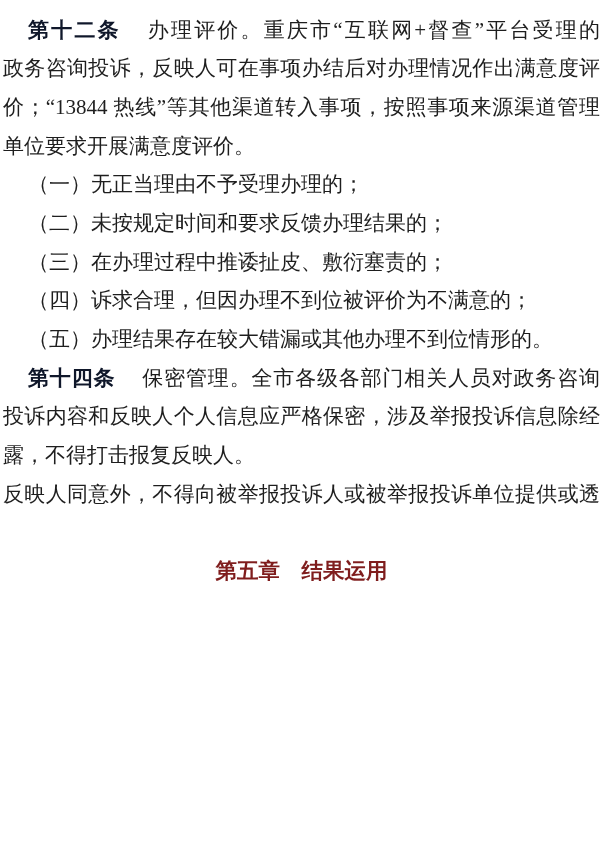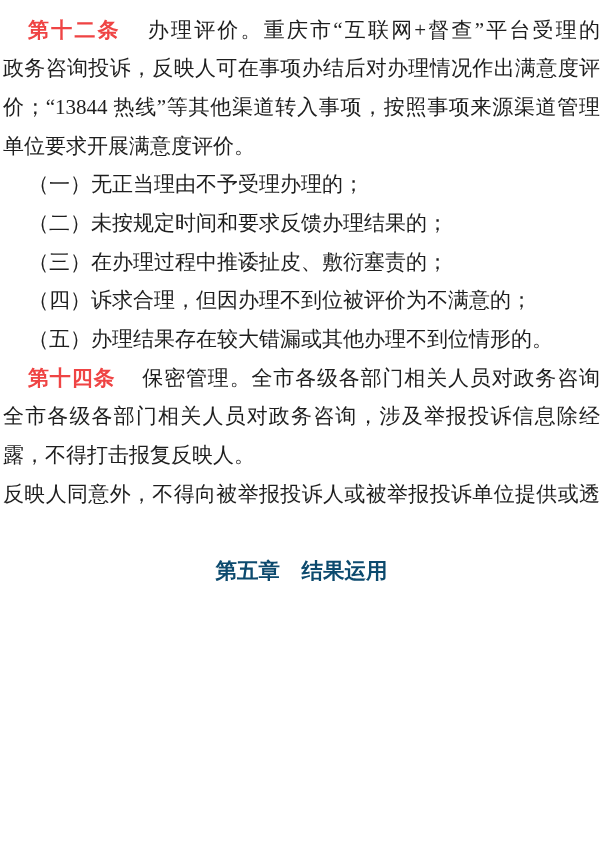--- a/index.html
+++ b/index.html
@@ -23,30 +23,30 @@
   .line {
     line-height: 38.68px;
     text-align: justify;
     text-justify: inter-ideograph;
     white-space: nowrap;
   }
   .line.fill { text-align-last: justify; white-space: normal; }
   .line.first { text-indent: 25px; }
   .lead {
     font-weight: 700;
-    color: #ef4444;
+    color: #0f172a;
     font-family: "Liberation Sans", "DejaVu Sans", sans-serif;
     margin-right: 27px;
   }
   .chapter {
     margin: 38.68px 0;
     line-height: 38.68px;
     text-align: center;
     font-weight: 700;
-    color: #0c4a6e;
+    color: #7f1d1d;
     font-family: "Liberation Sans", "DejaVu Sans", sans-serif;
     font-size: 21.5px;
   }
 </style>
 </head>
 <body>
 
 <div class="page">
   <div id="doc">
       <div class="block">
@@ -65,19 +65,19 @@
         <div class="line first"><span>（三）在办理过程中推诿扯皮、敷衍塞责的；</span></div>
       </div>
       <div class="block">
         <div class="line first"><span>（四）诉求合理，但因办理不到位被评价为不满意的；</span></div>
       </div>
       <div class="block">
         <div class="line first"><span>（五）办理结果存在较大错漏或其他办理不到位情形的。</span></div>
       </div>
       <div class="block">
         <div class="line first fill"><span class="lead">第十四条</span><span>保密管理。全市各级各部门相关人员对政务咨询</span></div>
-        <div class="line fill"><span>全市各级各部门相关人员对政务咨询，涉及举报投诉信息除经</span></div>
+        <div class="line fill"><span>投诉内容和反映人个人信息应严格保密，涉及举报投诉信息除经</span></div>
         <div class="line"><span>露，不得打击报复反映人。</span></div>
         <div class="line fill"><span>反映人同意外，不得向被举报投诉人或被举报投诉单位提供或透</span></div>
       </div>
       <div class="chapter">第五章　结果运用</div>
     </div>
 </div>
 
 </body></html>

